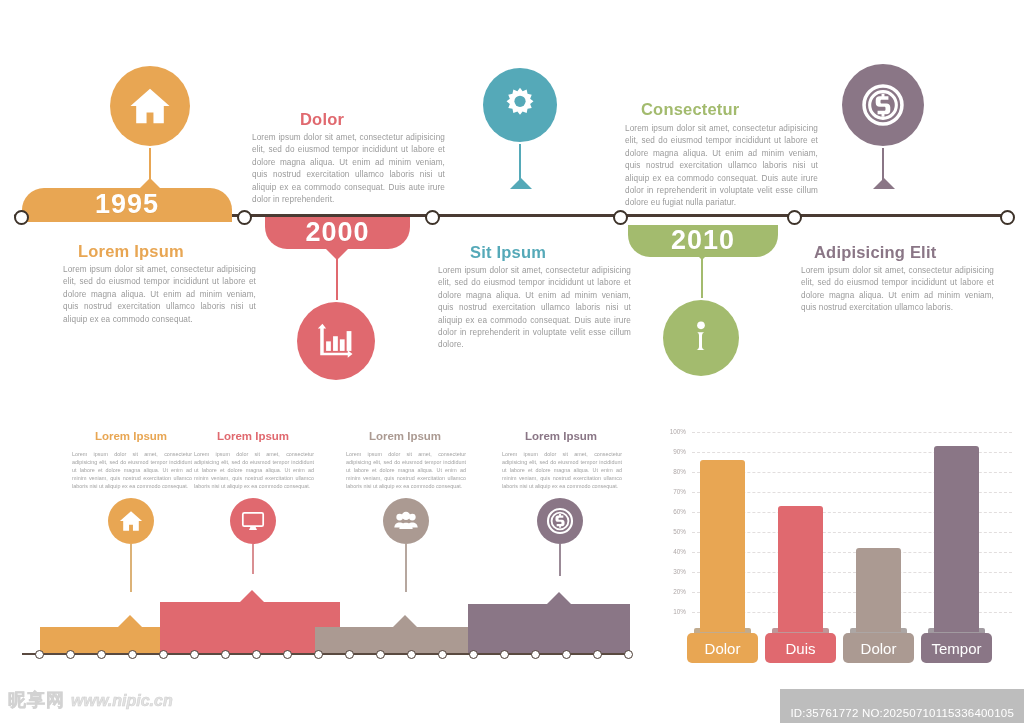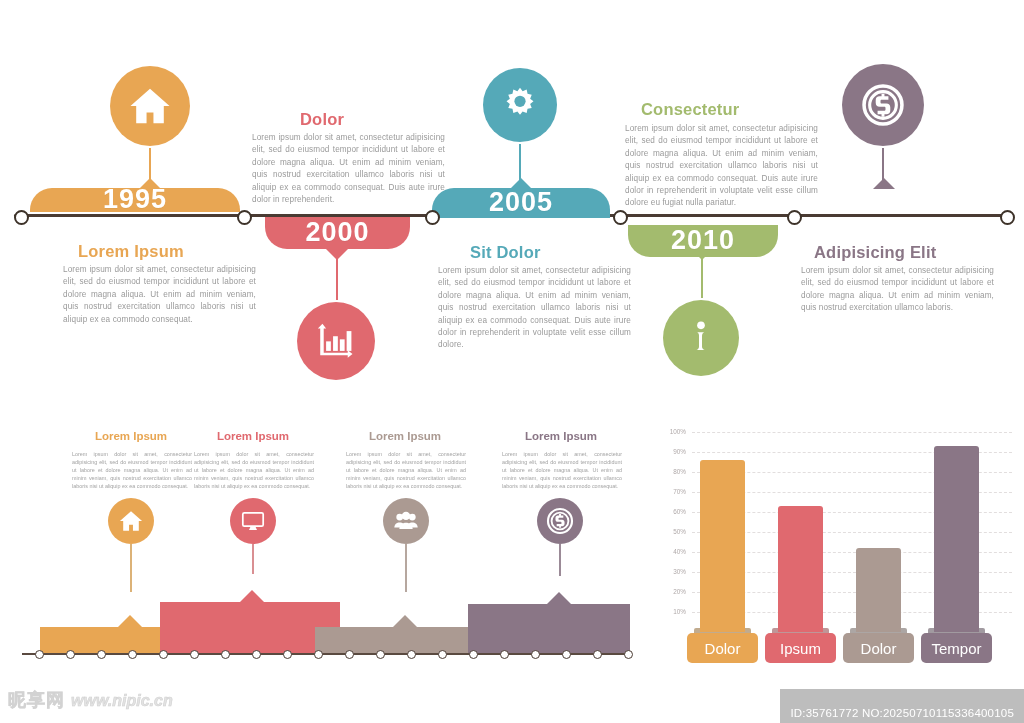--- a/index.html
+++ b/index.html
@@ -96,21 +96,21 @@
 <div class="stage">
 
   <div class="tl-axis"></div>
 
   <div class="tl-circle" style="left:110px;top:66px;width:80px;height:80px;background:#e8a653;">
     <svg width="46" height="46" viewBox="0 0 24 24">
       <path fill="#ffffff" d="M12 3L1.8 12h3V21h5.4v-5.6h3.6V21h5.4v-9h3L12 3z"></path>
     </svg>
   </div>
   <div class="stem" style="left:149px;top:148px;height:36px;background:#e8a653;"></div>
-  <div class="tl-pill up" style="left:30px;top:188px;width:210px;height:24px;background:#e8a653;">
+  <div class="tl-pill up" style="left:22px;top:188px;width:210px;height:34px;background:#e8a653;">
     <span class="num">1995</span>
   </div>
   <div class="tab up" style="left:139px;top:178px;border-bottom:11px solid #e8a653;"></div>
 
   <div class="tl-pill down" style="left:265px;top:217px;width:145px;height:32px;background:#e0696f;">
     <span class="num">2000</span>
   </div>
   <div class="tab down" style="left:326px;top:249px;border-top:11px solid #e0696f;"></div>
   <div class="stem" style="left:336px;top:258px;height:42px;background:#e0696f;"></div>
   <div class="tl-circle" style="left:297px;top:302px;width:78px;height:78px;background:#e0696f;">
@@ -124,23 +124,20 @@
   </div>
 
   <div class="tl-circle" style="left:483px;top:68px;width:74px;height:74px;background:#55a9b8;">
     <svg width="42" height="42" viewBox="0 0 24 24">
       <path fill="#ffffff" d="M12 2.2l1.5 1.9 2.3-.9.5 2.4 2.4.5-.9 2.3 1.9 1.5-1.9 1.5.9 2.3-2.4.5-.5 2.4-2.3-.9L12 17.6l-1.5-1.9-2.3.9-.5-2.4-2.4-.5.9-2.3L4.3 9.9l1.9-1.5-.9-2.3 2.4-.5.5-2.4 2.3.9L12 2.2z"></path>
       <circle fill="#55a9b8" cx="12" cy="9.9" r="3.2"></circle>
       <path fill="#ffffff" d="M12 2.2l1.5 1.9 2.3-.9.5 2.4 2.4.5-.9 2.3 1.9 1.5-1.9 1.5.9 2.3-2.4.5-.5 2.4-2.3-.9L12 17.6l-1.5-1.9-2.3.9-.5-2.4-2.4-.5.9-2.3L4.3 9.9l1.9-1.5-.9-2.3 2.4-.5.5-2.4 2.3.9z" opacity="0"></path>
     </svg>
   </div>
   <div class="stem" style="left:519px;top:144px;height:38px;background:#55a9b8;"></div>
-  <div class="tl-pill up" style="left:432px;top:188px;width:178px;height:30px;background:#55a9b8;">
-    <span class="num">2005</span>
-  </div>
   <div class="tab up" style="left:510px;top:178px;border-bottom:11px solid #55a9b8;"></div>
 
   <div class="tl-pill down" style="left:628px;top:217px;width:150px;height:32px;background:#a3bb6e;margin-top:8px;">
     <span class="num">2010</span>
   </div>
   <div class="tab down" style="left:691px;top:249px;border-top:11px solid #a3bb6e;"></div>
   <div class="stem" style="left:701px;top:258px;height:40px;background:#a3bb6e;"></div>
   <div class="tl-circle" style="left:663px;top:300px;width:76px;height:76px;background:#a3bb6e;">
     <svg width="40" height="40" viewBox="0 0 24 24">
       <circle fill="#ffffff" cx="12" cy="4.4" r="2.3"></circle>
@@ -164,21 +161,21 @@
   <div class="tl-node" style="left:613px;"></div>
   <div class="tl-node" style="left:787px;"></div>
   <div class="tl-node" style="left:1000px;"></div>
 
   <div class="tl-head sec-title" style="left:78px;top:242px;color:#e8a653;">Lorem Ipsum</div>
   <div class="tl-para body-text" style="left:63px;top:264px;">Lorem ipsum dolor sit amet, consectetur adipisicing elit, sed do eiusmod tempor incididunt ut labore et dolore magna aliqua. Ut enim ad minim veniam, quis nostrud exercitation ullamco laboris nisi ut aliquip ex ea commodo consequat.</div>
 
   <div class="tl-head sec-title" style="left:300px;top:110px;color:#e0696f;">Dolor</div>
   <div class="tl-para body-text" style="left:252px;top:132px;">Lorem ipsum dolor sit amet, consectetur adipisicing elit, sed do eiusmod tempor incididunt ut labore et dolore magna aliqua. Ut enim ad minim veniam, quis nostrud exercitation ullamco laboris nisi ut aliquip ex ea commodo consequat. Duis aute irure dolor in reprehenderit.</div>
 
-  <div class="tl-head sec-title" style="left:470px;top:243px;color:#55a9b8;">Sit Dolor</div>
+  <div class="tl-head sec-title" style="left:470px;top:243px;color:#55a9b8;">Sit Ipsum</div>
   <div class="tl-para body-text" style="left:438px;top:265px;">Lorem ipsum dolor sit amet, consectetur adipisicing elit, sed do eiusmod tempor incididunt ut labore et dolore magna aliqua. Ut enim ad minim veniam, quis nostrud exercitation ullamco laboris nisi ut aliquip ex ea commodo consequat. Duis aute irure dolor in reprehenderit in voluptate velit esse cillum dolore.</div>
 
   <div class="tl-head sec-title" style="left:641px;top:100px;color:#a3bb6e;">Consectetur</div>
   <div class="tl-para body-text" style="left:625px;top:123px;">Lorem ipsum dolor sit amet, consectetur adipisicing elit, sed do eiusmod tempor incididunt ut labore et dolore magna aliqua. Ut enim ad minim veniam, quis nostrud exercitation ullamco laboris nisi ut aliquip ex ea commodo consequat. Duis aute irure dolor in reprehenderit in voluptate velit esse cillum dolore eu fugiat nulla pariatur.</div>
 
   <div class="tl-head sec-title" style="left:814px;top:243px;color:#8a7686;">Adipisicing Elit</div>
   <div class="tl-para body-text" style="left:801px;top:265px;">Lorem ipsum dolor sit amet, consectetur adipisicing elit, sed do eiusmod tempor incididunt ut labore et dolore magna aliqua. Ut enim ad minim veniam, quis nostrud exercitation ullamco laboris.</div>
 
   <div class="bb-title" style="left:70px;top:430px;color:#e8a653;">Lorem Ipsum</div>
   <div class="bb-para" style="left:72px;top:450px;">Lorem ipsum dolor sit amet, consectetur adipisicing elit, sed do eiusmod tempor incididunt ut labore et dolore magna aliqua. Ut enim ad minim veniam, quis nostrud exercitation ullamco laboris nisi ut aliquip ex ea commodo consequat.</div>
@@ -282,21 +279,21 @@
         <div class="y-lab" style="top: 148px;">30%</div>
         <div class="y-lab" style="top: 168px;">20%</div>
         <div class="y-lab" style="top: 188px;">10%</div>
       </div>
     <div id="bars-holder">
         <div class="bar-shadow" style="left: 40px; top: 208px; width: 57px; background: rgb(232, 166, 83); filter: brightness(0.62);"></div>
         <div class="bar" title="Lorem 86%" style="left: 46px; top: 40px; width: 45px; height: 172px; background: rgb(232, 166, 83);"></div>
         <div class="bar-lab" style="left: 33px; top: 213px; width: 71px; background: rgb(232, 166, 83);">Dolor</div>
         <div class="bar-shadow" style="left: 118px; top: 208px; width: 57px; background: rgb(224, 105, 111); filter: brightness(0.62);"></div>
         <div class="bar" title="Ipsum 63%" style="left: 124px; top: 86px; width: 45px; height: 126px; background: rgb(224, 105, 111);"></div>
-        <div class="bar-lab" style="left: 111px; top: 213px; width: 71px; background: rgb(224, 105, 111);">Ipsum</div>
+        <div class="bar-lab" style="left: 111px; top: 213px; width: 71px; background: rgb(224, 105, 111);">Duis</div>
         <div class="bar-shadow" style="left: 196px; top: 208px; width: 57px; background: rgb(171, 154, 146); filter: brightness(0.62);"></div>
         <div class="bar" title="Dolor 42%" style="left: 202px; top: 128px; width: 45px; height: 84px; background: rgb(171, 154, 146);"></div>
         <div class="bar-lab" style="left: 189px; top: 213px; width: 71px; background: rgb(171, 154, 146);">Dolor</div>
         <div class="bar-shadow" style="left: 274px; top: 208px; width: 57px; background: rgb(138, 118, 134); filter: brightness(0.62);"></div>
         <div class="bar" title="Tempor 93%" style="left: 280px; top: 26px; width: 45px; height: 186px; background: rgb(138, 118, 134);"></div>
         <div class="bar-lab" style="left: 267px; top: 213px; width: 71px; background: rgb(138, 118, 134);">Tempor</div>
       </div>
   </div>
 
   <div class="wm">

